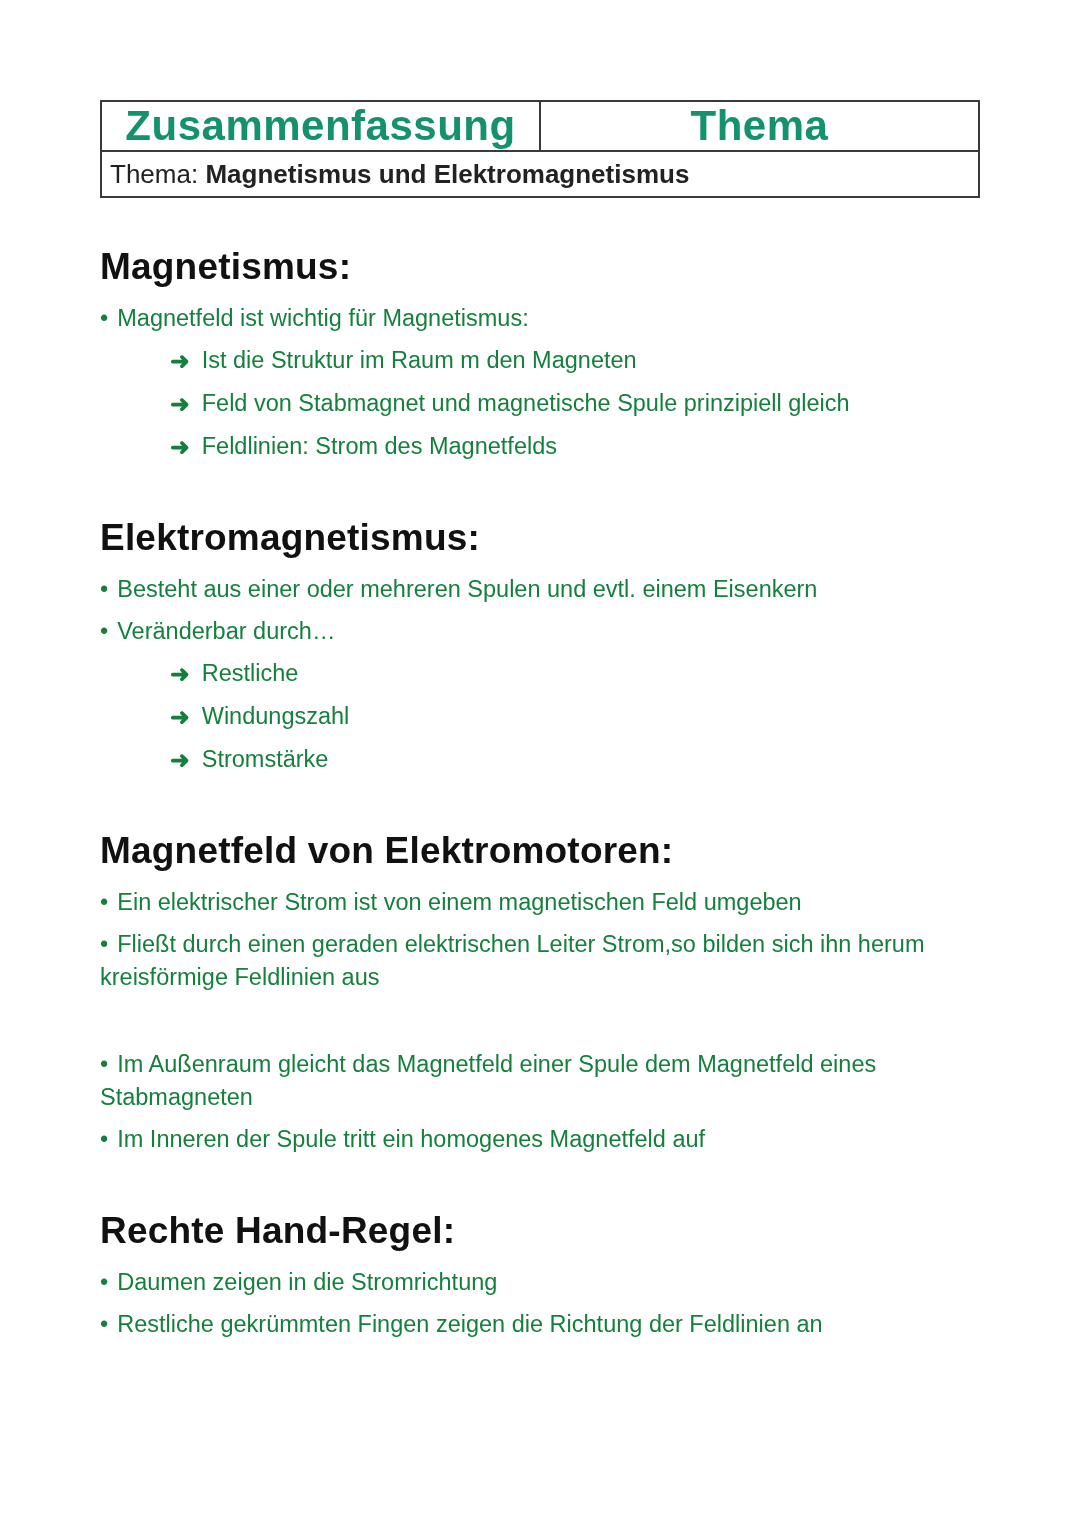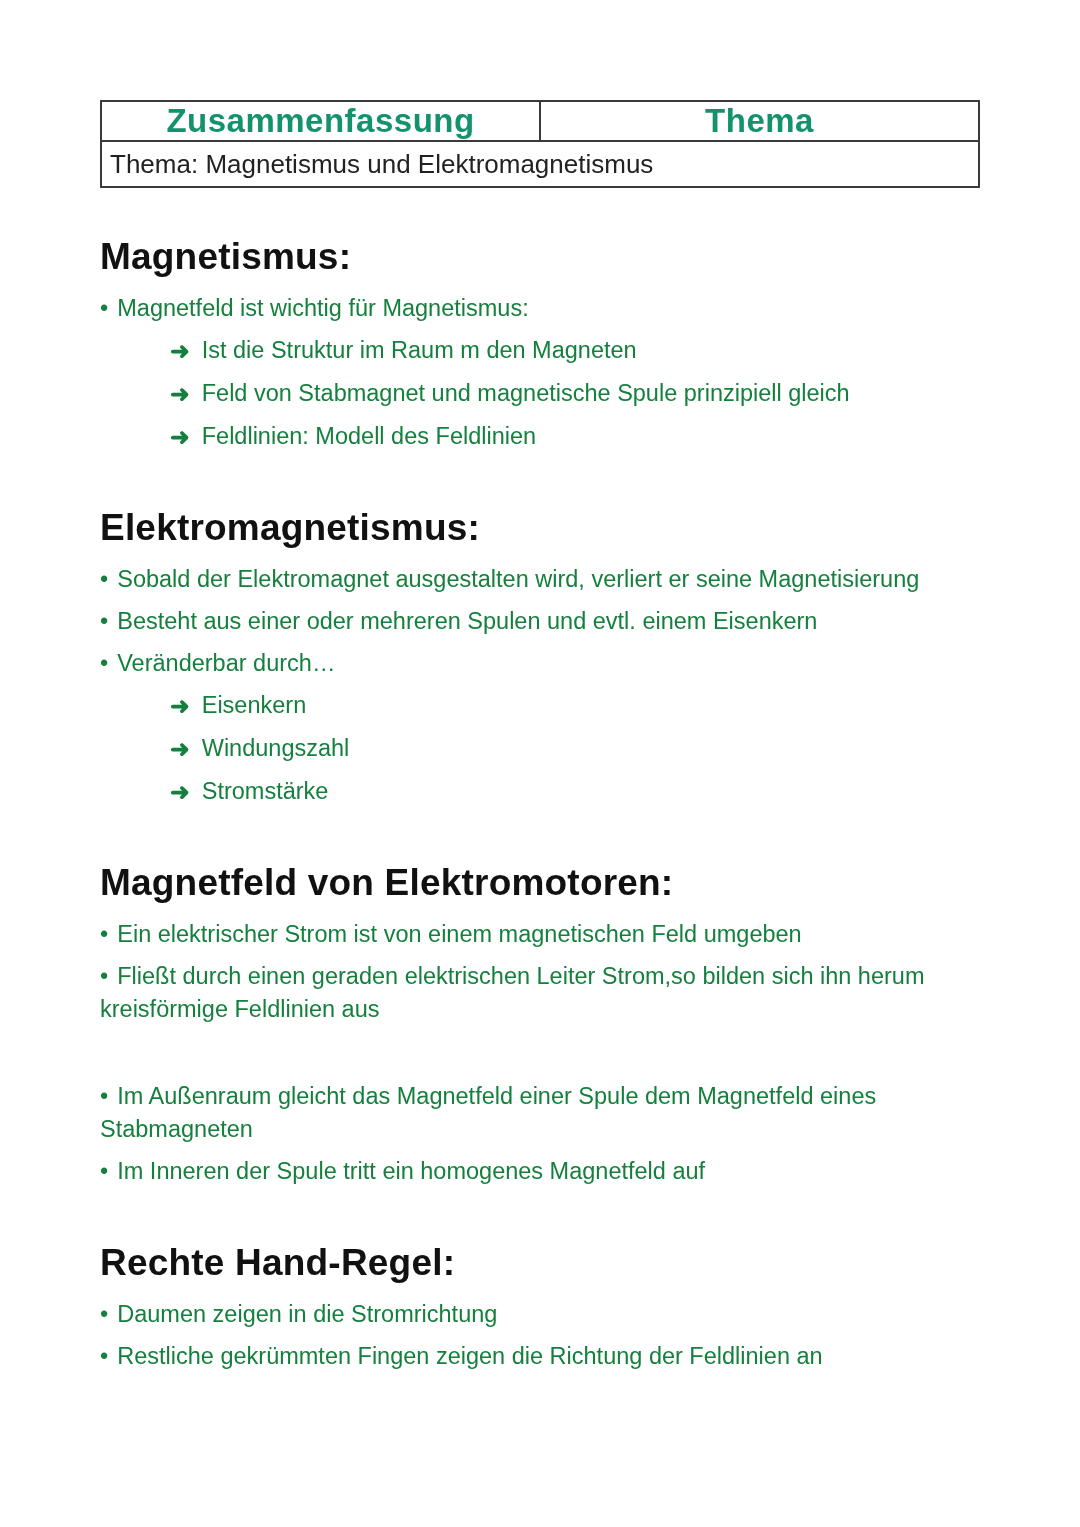--- a/index.html
+++ b/index.html
@@ -25,34 +25,34 @@
     border-collapse: collapse;
     table-layout: fixed;
   }
   table.header-table td {
     border: 2px solid #3a3a3a;
   }
   .header-cell {
     text-align: center;
     vertical-align: middle;
     height: 39px;
-    font-size: 33px;
+    font-size: 42px;
     font-weight: bold;
     color: var(--accent);
     letter-spacing: 0.5px;
   }
   .thema-cell {
     height: 46px;
     font-size: 26px;
     padding-left: 8px;
     vertical-align: middle;
     color: #222;
   }
   .thema-label { font-weight: normal; }
-  .thema-value { font-weight: normal; }
+  .thema-value { font-weight: bold; }
 
   
   main { display: block; }
   .doc-section { margin-top: 54px; }
   .doc-section:first-of-type { margin-top: 48px; }
   .section-heading {
     font-size: 37px;
     font-weight: bold;
     color: #111;
     margin-bottom: 14px;
@@ -98,28 +98,27 @@
     </tr>
   </tbody>
     </table>
 
   <main>
       <section class="doc-section">
         <h2 class="section-heading">Magnetismus:</h2>
         <p class="item bullet"><span class="marker">•</span><span class="item-text">Magnetfeld ist wichtig für Magnetismus:</span></p>
         <p class="item arrow"><span class="marker">➜</span><span class="item-text">Ist die Struktur im Raum m den Magneten</span></p>
         <p class="item arrow"><span class="marker">➜</span><span class="item-text">Feld von Stabmagnet und magnetische Spule prinzipiell gleich</span></p>
-        <p class="item arrow"><span class="marker">➜</span><span class="item-text">Feldlinien: Modell des Feldlinien</span></p>
+        <p class="item arrow"><span class="marker">➜</span><span class="item-text">Feldlinien: Strom des Magnetfelds</span></p>
       </section>
       <section class="doc-section">
         <h2 class="section-heading">Elektromagnetismus:</h2>
-        <p class="item bullet"><span class="marker">•</span><span class="item-text">Sobald der Elektromagnet ausgestalten wird, verliert er seine Magnetisierung</span></p>
         <p class="item bullet"><span class="marker">•</span><span class="item-text">Besteht aus einer oder mehreren Spulen und evtl. einem Eisenkern</span></p>
         <p class="item bullet"><span class="marker">•</span><span class="item-text">Veränderbar durch…</span></p>
-        <p class="item arrow"><span class="marker">➜</span><span class="item-text">Eisenkern</span></p>
+        <p class="item arrow"><span class="marker">➜</span><span class="item-text">Restliche</span></p>
         <p class="item arrow"><span class="marker">➜</span><span class="item-text">Windungszahl</span></p>
         <p class="item arrow"><span class="marker">➜</span><span class="item-text">Stromstärke</span></p>
       </section>
       <section class="doc-section">
         <h2 class="section-heading">Magnetfeld von Elektromotoren:</h2>
         <p class="item bullet"><span class="marker">•</span><span class="item-text">Ein elektrischer Strom ist von einem magnetischen Feld umgeben</span></p>
         <p class="item bullet"><span class="marker">•</span><span class="item-text">Fließt durch einen geraden elektrischen Leiter Strom,so bilden sich ihn herum kreisförmige Feldlinien aus</span></p>
       </section>
       <section class="doc-section">
         <p class="item bullet"><span class="marker">•</span><span class="item-text">Im Außenraum gleicht das Magnetfeld einer Spule dem Magnetfeld eines Stabmagneten</span></p>

